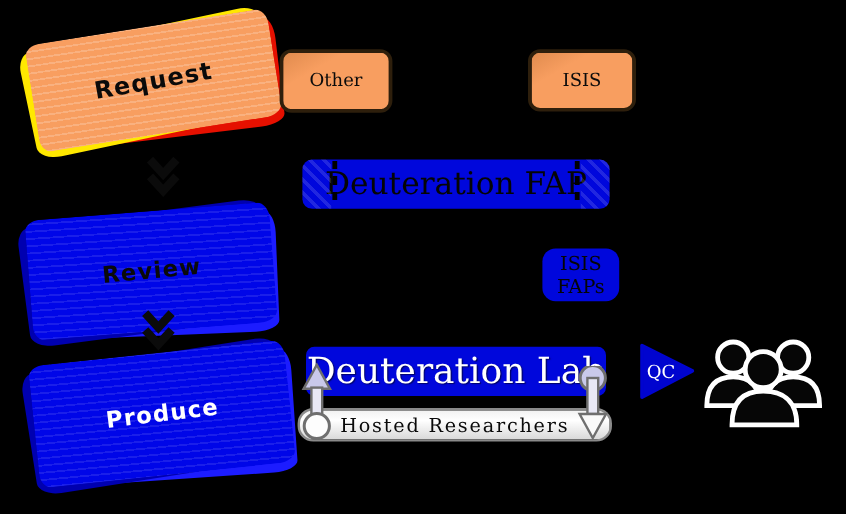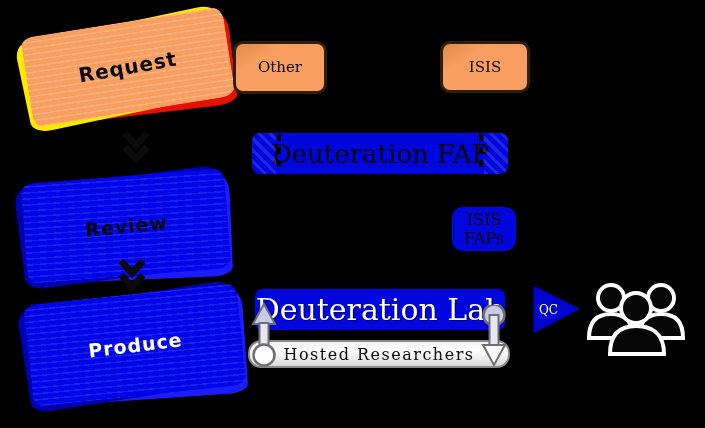--- a/index.html
+++ b/index.html
@@ -67,21 +67,21 @@
     border:2px solid #8a8a8a;border-radius:13px;
     display:flex;align-items:center;justify-content:center;}
   #hosted-bar .bar-label{font-size:16px;color:#0a0a0a;letter-spacing:1.5px;}
   
   .xarrow{position:absolute;z-index:12;}
   #up-arrow{left:251px;top:302px;}
   #down-arrow{left:481px;top:305px;}
   
   #qc{position:absolute;left:533px;top:286px;width:46px;height:47px;z-index:9;}
   #qc .qc-label{position:absolute;left:6px;top:0;height:100%;display:flex;align-items:center;
-    color:#fff;font-size:12px;}
+    color:#fff;font-size:15px;}
   
   #people{position:absolute;left:584px;top:276px;z-index:9;}
 </style>
 </head>
 <body>
 
 <div id="stage">
 
   <div id="request" class="scrib">
     <div class="layer l1"></div>

